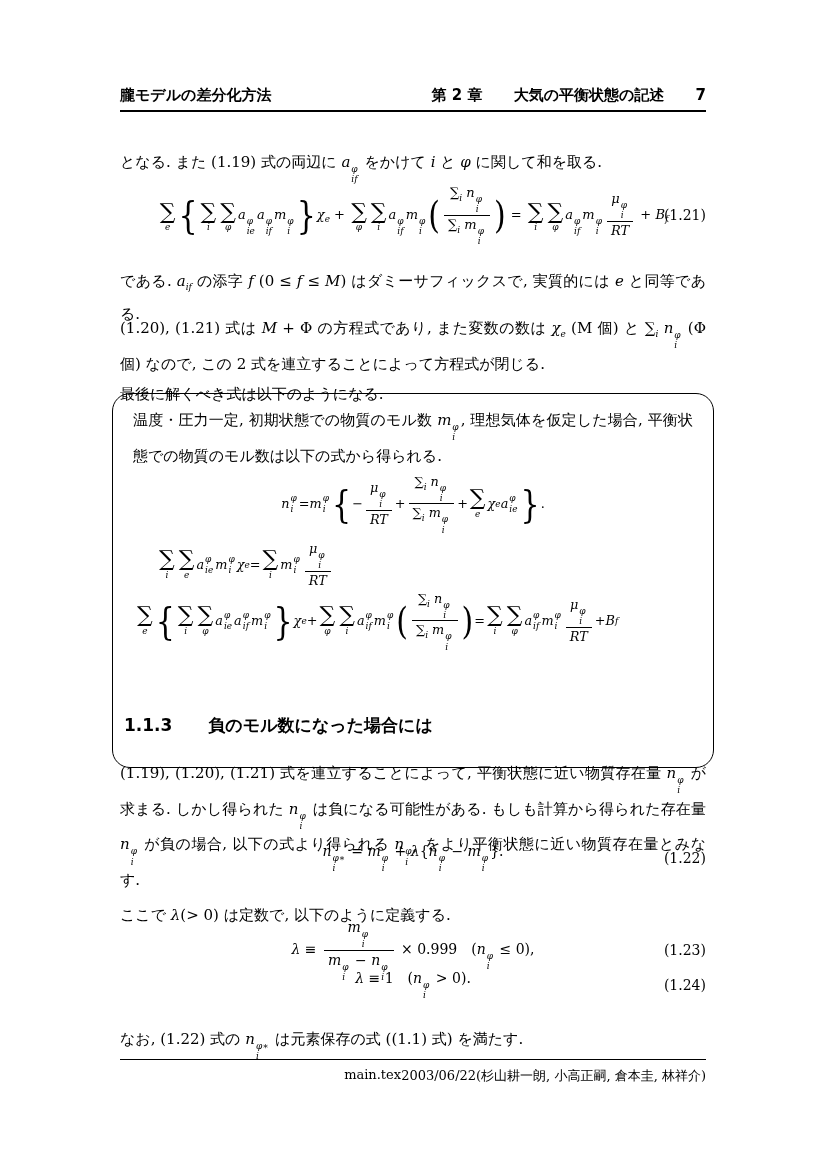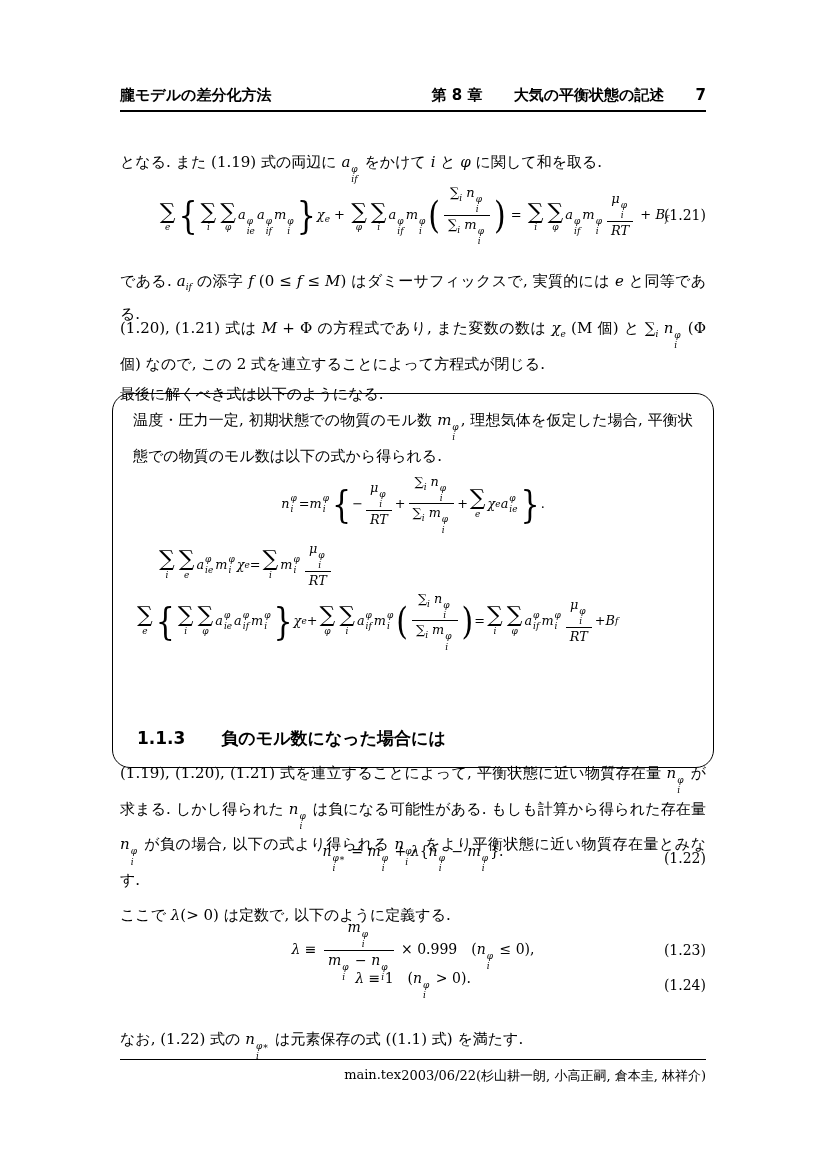--- a/index.html
+++ b/index.html
@@ -34,21 +34,21 @@
   .pos-p2 { top:253px; }
   .pos-p3 { top:300px; }
   .pos-p4 { top:366px; }
   .pos-p5 { top:745px; }
   .pos-p6 { top:887px; }
   .pos-p7 { top:1011px; }
   
   .sec {
     position:absolute; left:120px; top:710px; width:586px;
     font-family:"DejaVu Sans", "Liberation Sans", sans-serif;
-    font-weight:bold; font-size:17px; margin:17px;
+    font-weight:bold; font-size:17px; margin:4px;
   }
   .sec .sec-title { margin-left:30px; }
   
   .eqrow {
     position:absolute; left:120px; width:586px;
     display:flex; align-items:center; justify-content:center;
     font-size:13.5px;
   }
   .eqrow .eqno { position:absolute; right:0; top:50%; transform:translateY(-50%); font-size:14px; }
   .pos-eq121 { top:182px; height:66px; font-size:13px; }
@@ -82,21 +82,21 @@
   .boxeq-full { justify-content:flex-start; padding-left:2px; height:62px; }
 </style>
 </head>
 <body>
 
 <div class="page">
 
   <div class="pagehead">
     <span>朧モデルの差分化方法</span>
     <span class="chapwrap">
-      <span>第 8 章</span>
+      <span>第 2 章</span>
       <span class="chap-title">大気の平衡状態の記述</span>
       <span class="pageno">7</span>
     </span>
   </div>
 
   <p class="para math pos-p1">となる. また (1.19) 式の両辺に <i>a</i><span class="ss">
         <span><i>φ</i></span>
         <span><i>if</i></span>
       </span> をかけて <i>i</i> と <i>φ</i> に関して和を取る.</p>
 

